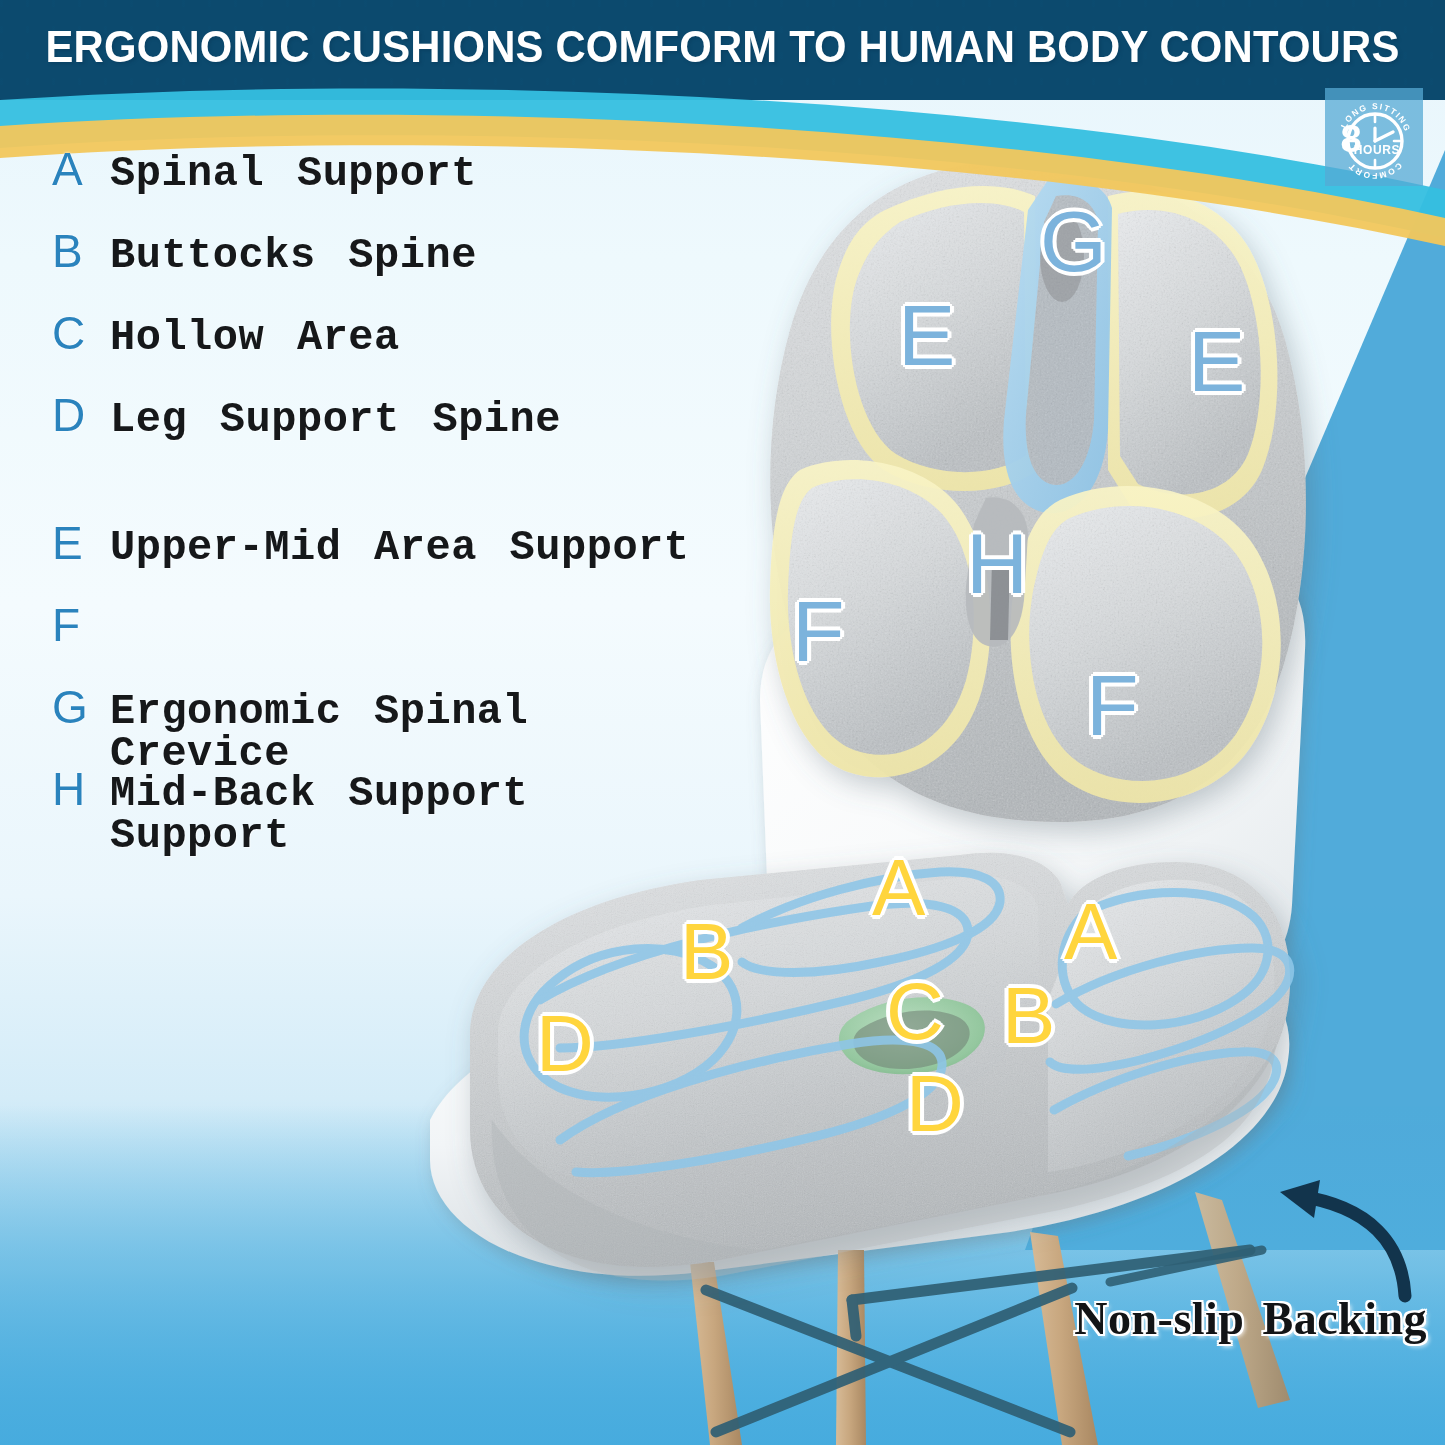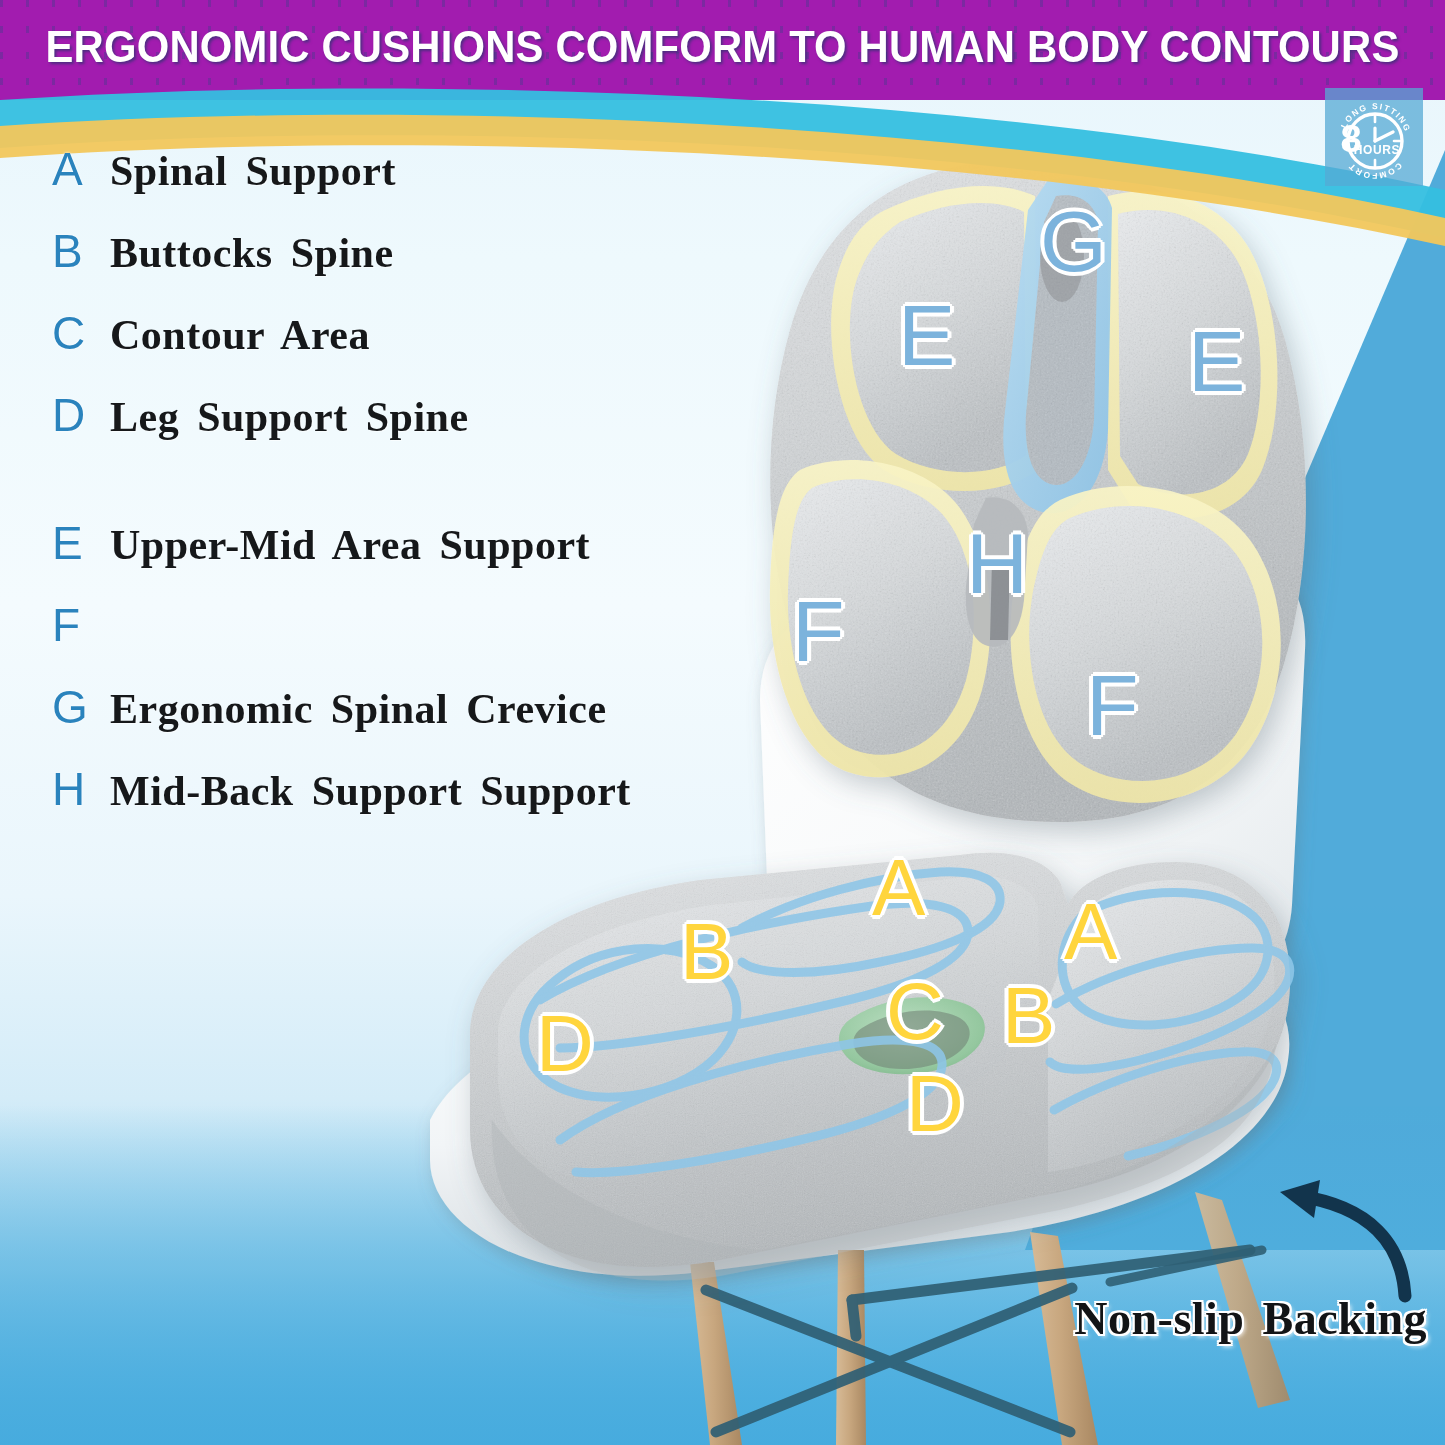--- a/index.html
+++ b/index.html
@@ -30,21 +30,21 @@
     opacity:.96;
   }
   .bg-bottom-fade{
     position:absolute;left:0;bottom:0;width:1445px;height:340px;
     background:linear-gradient(180deg,rgba(86,178,223,0) 0%,rgba(80,176,223,.55) 45%,rgba(70,171,222,.95) 100%);
   }
 
   
   .banner{
     position:absolute;left:0;top:0;width:1445px;height:100px;
-    background:#a21caf;
+    background:#0c4a6e;
     overflow:hidden;
   }
   .banner-dots{
     position:absolute;inset:0;
     background-image:
       repeating-linear-gradient(180deg, rgba(12,80,118,.30) 0 7px, rgba(0,0,0,0) 7px 26px);
     background-size:26px 26px;
     -webkit-mask-image:repeating-linear-gradient(90deg,#000 0 3px,rgba(0,0,0,0) 3px 26px);
     mask-image:repeating-linear-gradient(90deg,#000 0 3px,rgba(0,0,0,0) 3px 26px);
     opacity:.85;
@@ -81,28 +81,27 @@
     width:58px;flex:0 0 58px;
     color:#2a83bd;
     font-family:"Liberation Sans",sans-serif;
     font-weight:normal;
     font-size:46px;
     line-height:1;
     text-shadow:0 0 3px rgba(255,255,255,.9);
   }
   .legend-label{
     color:#16181a;
-    font-family:Liberation Serif, serif;
+    font-family:Liberation Mono, monospace;
     font-weight:bold;
     font-size:42px;
     line-height:1;
     letter-spacing:.5px;
     word-spacing:7px;
     text-shadow:1px 1px 0 rgba(255,255,255,.55);
-    text-align:right;
   }
 
   
   .chair{position:absolute;left:0;top:0;width:1445px;height:1445px;}
   .m-blue{
     position:absolute;
     font-family:"Liberation Sans",sans-serif;
     line-height:1;pointer-events:none;
   }
   .m-blue .g{
@@ -406,21 +405,21 @@
       <div class="legend-row">
         <div class="legend-letter">A</div>
         <div class="legend-label">Spinal Support</div>
       </div>
       <div class="legend-row">
         <div class="legend-letter">B</div>
         <div class="legend-label">Buttocks Spine</div>
       </div>
       <div class="legend-row">
         <div class="legend-letter">C</div>
-        <div class="legend-label">Contour Area</div>
+        <div class="legend-label">Hollow Area</div>
       </div>
       <div class="legend-row">
         <div class="legend-letter">D</div>
         <div class="legend-label">Leg Support Spine</div>
       </div>
     </div>
 
     <div class="legend-gap"></div>
 
     <div class="legend-group">

